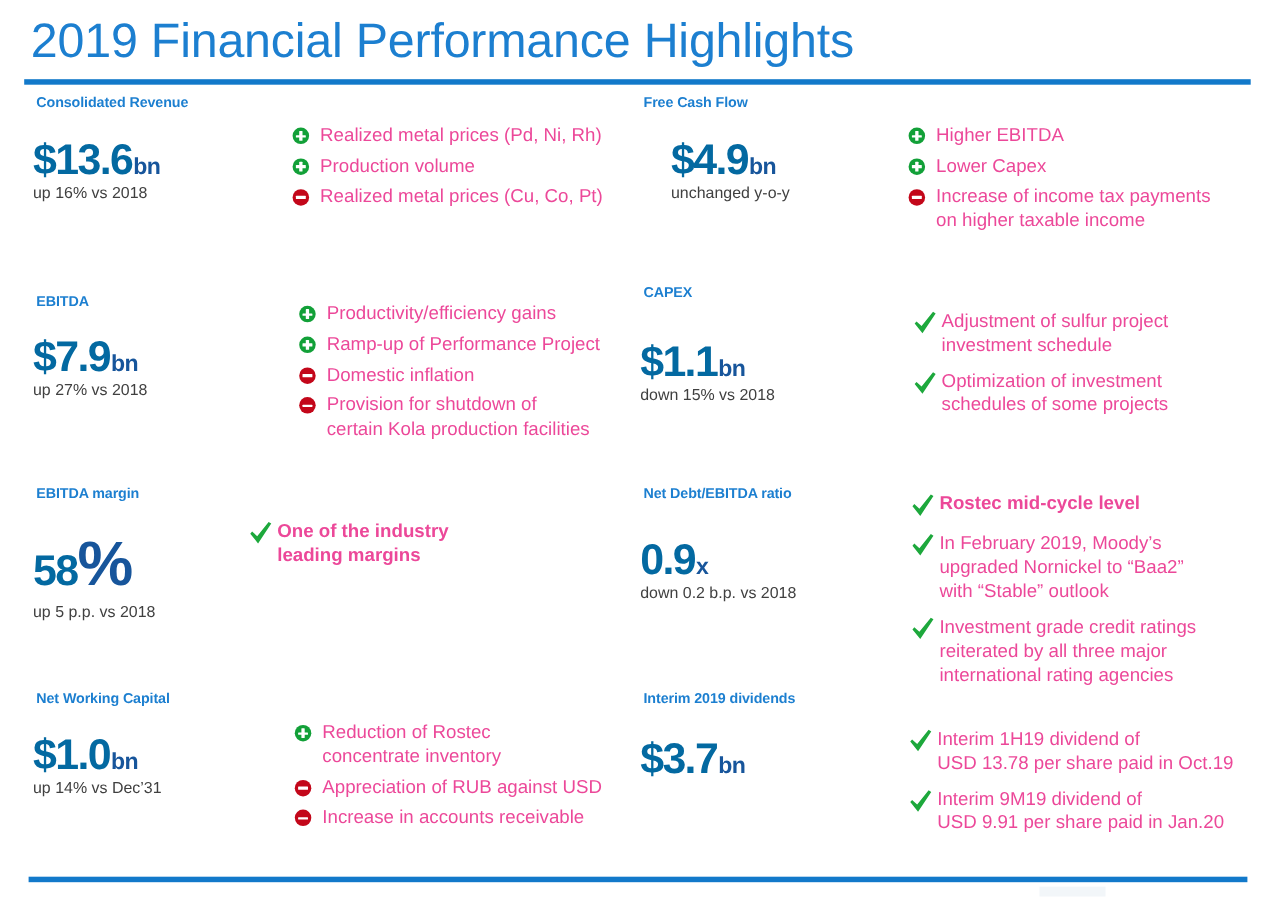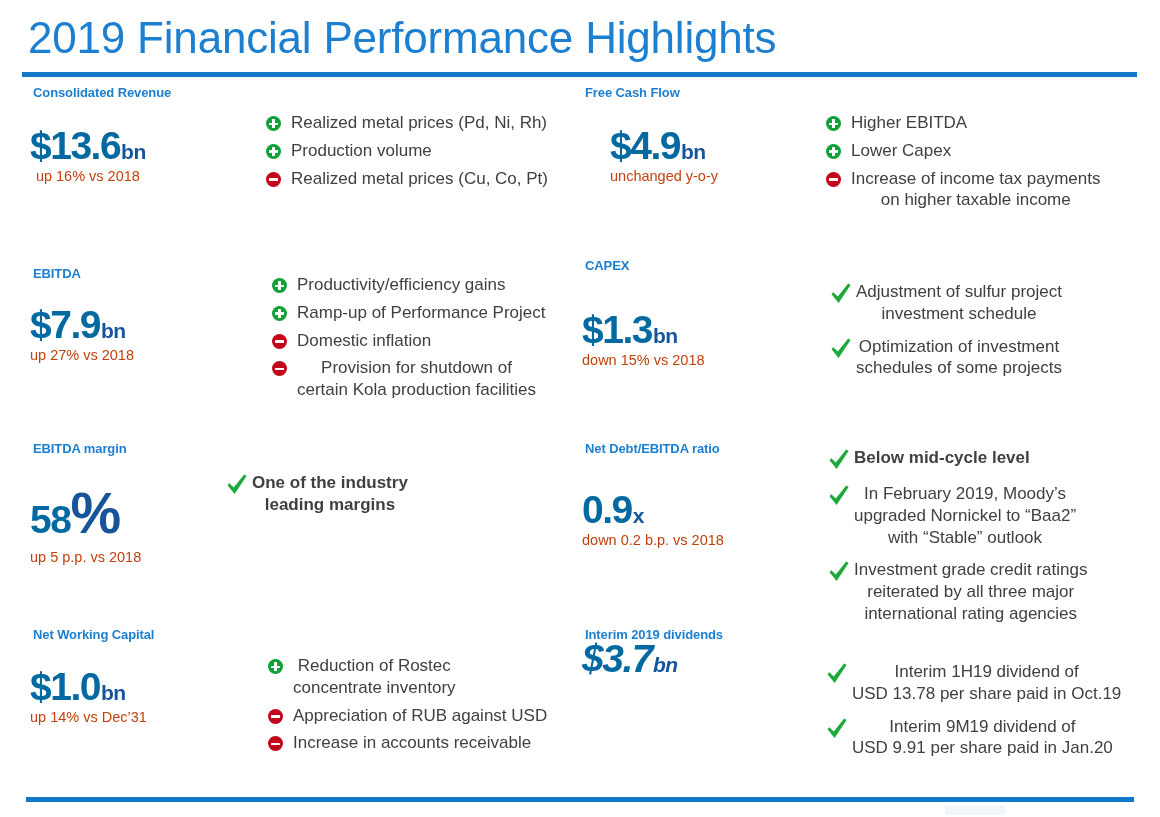--- a/index.html
+++ b/index.html
@@ -10,21 +10,20 @@
     background: #ffffff;
     font-family: "Liberation Sans", sans-serif;
     overflow: hidden;
   }
 
   .slide {
     position: relative;
     width: 1160px;
     height: 817px;
     background: #ffffff;
-    text-align: center;
   }
 
   
   .title {
     position: absolute;
     left: 28px;
     top: 13px;
     font-size: 44px;
     font-weight: 400;
     color: #1C7FD0;
@@ -96,39 +95,39 @@
   }
 
   .value-suffix.full {
     font-size: 57px;
     letter-spacing: -1.5px;
     margin-left: 0;
   }
 
   .value-note {
     font-size: 14.5px;
-    color: #c2410c;
+    color: #404040;
     margin-top: 3px;
     white-space: nowrap;
   }
 
   
   .bullets {
     position: absolute;
   }
 
   .bullet {
     display: flex;
     align-items: flex-start;
     margin-bottom: 6px;
   }
 
   .bullet-text {
     font-size: 17px;
-    color: #404040;
+    color: #ec4899;
     line-height: 1.28;
     white-space: pre-line;
   }
 
   .bullet-text.bold {
     font-weight: bold;
   }
 
   
   .ico-pm {
@@ -253,21 +252,21 @@
         </div>
         <div class="bullet">
           <span class="ico-pm minus"></span>
           <span class="bullet-text">Provision for shutdown of
 certain Kola production facilities</span>
         </div>
       </div>
       <div class="block block-head" style="left: 585px; top: 258px;">CAPEX</div>
       <div class="block" style="left: 582px; top: 310px;">
         <div class="value-row">
-          <span class="value-main">$1.3</span>
+          <span class="value-main">$1.1</span>
           <span class="value-suffix">bn</span>
         </div>
         <div class="value-note">down 15% vs 2018</div>
       </div>
       <div class="bullets" style="left: 830px; top: 281px;">
         <div class="bullet check">
           <span class="ico-check">
             <svg viewBox="0 0 22 24" xmlns="http://www.w3.org/2000/svg" aria-hidden="true">
               <path d="M1.5 12.2 L3.2 10.2 L7.8 14.4 L18.2 1.5 L20.6 3.0 L8.6 21.0 Z" fill="#1DA83C"></path>
             </svg>
@@ -312,21 +311,21 @@
         </div>
         <div class="value-note">down 0.2 b.p. vs 2018</div>
       </div>
       <div class="bullets" style="left: 828px; top: 447px;">
         <div class="bullet check">
           <span class="ico-check">
             <svg viewBox="0 0 22 24" xmlns="http://www.w3.org/2000/svg" aria-hidden="true">
               <path d="M1.5 12.2 L3.2 10.2 L7.8 14.4 L18.2 1.5 L20.6 3.0 L8.6 21.0 Z" fill="#1DA83C"></path>
             </svg>
           </span>
-          <span class="bullet-text bold">Below mid-cycle level</span>
+          <span class="bullet-text bold">Rostec mid-cycle level</span>
         </div>
         <div class="bullet check">
           <span class="ico-check">
             <svg viewBox="0 0 22 24" xmlns="http://www.w3.org/2000/svg" aria-hidden="true">
               <path d="M1.5 12.2 L3.2 10.2 L7.8 14.4 L18.2 1.5 L20.6 3.0 L8.6 21.0 Z" fill="#1DA83C"></path>
             </svg>
           </span>
           <span class="bullet-text">In February 2019, Moody’s
 upgraded Nornickel to “Baa2”
 with “Stable” outlook</span>
@@ -359,21 +358,21 @@
         <div class="bullet">
           <span class="ico-pm minus"></span>
           <span class="bullet-text">Appreciation of RUB against USD</span>
         </div>
         <div class="bullet">
           <span class="ico-pm minus"></span>
           <span class="bullet-text">Increase in accounts receivable</span>
         </div>
       </div>
       <div class="block block-head" style="left: 585px; top: 627px;">Interim 2019 dividends</div>
-      <div class="block" style="left: 582px; top: 639px; font-style: italic;">
+      <div class="block" style="left: 582px; top: 671px;">
         <div class="value-row">
           <span class="value-main">$3.7</span>
           <span class="value-suffix">bn</span>
         </div>
       </div>
       <div class="bullets" style="left: 826px; top: 661px;">
         <div class="bullet check">
           <span class="ico-check">
             <svg viewBox="0 0 22 24" xmlns="http://www.w3.org/2000/svg" aria-hidden="true">
               <path d="M1.5 12.2 L3.2 10.2 L7.8 14.4 L18.2 1.5 L20.6 3.0 L8.6 21.0 Z" fill="#1DA83C"></path>

